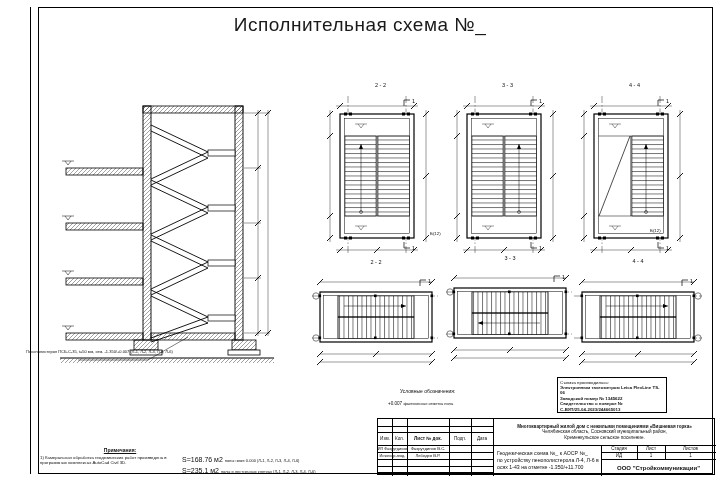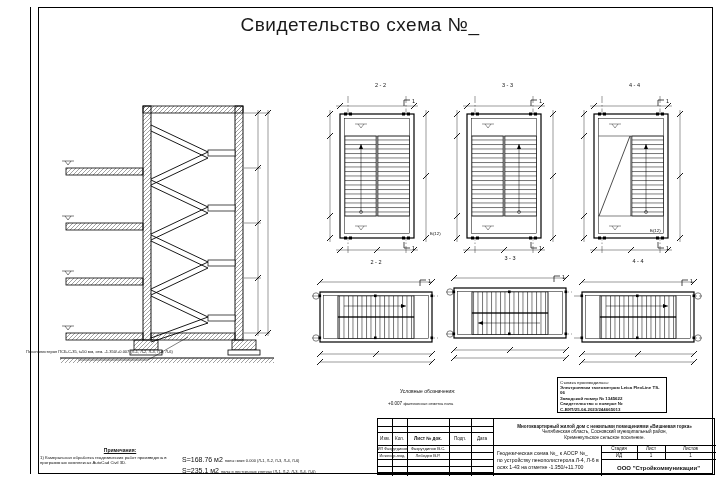--- a/index.html
+++ b/index.html
@@ -56,21 +56,21 @@
       </pattern>
       <pattern id="treadV" patternUnits="userSpaceOnUse" width="4.5" height="8">
         <path d="M0.5 0 V8" stroke="#000" stroke-width="0.55"></path>
       </pattern>
     </defs>
   </svg>
 
   <div class="margin-line"></div>
   <div class="frame"></div>
 
-  <div class="sheet-title">Свидетельство схема №_</div>
+  <div class="sheet-title">Исполнительная схема №_</div>
 
   <svg class="abs" style="left:48px;top:88px;" width="240" height="285" viewBox="0 0 240 285">
     <g stroke="#000" fill="none">
 
       <rect x="95" y="18" width="100" height="7" fill="url(#hatch)" stroke-width="0.8"></rect>
 
       <rect x="95" y="18" width="8" height="234" fill="url(#hatch)" stroke-width="0.9"></rect>
       <rect x="187" y="18" width="8" height="234" fill="url(#hatch)" stroke-width="0.9"></rect>
 
       <g stroke-width="0.8">

